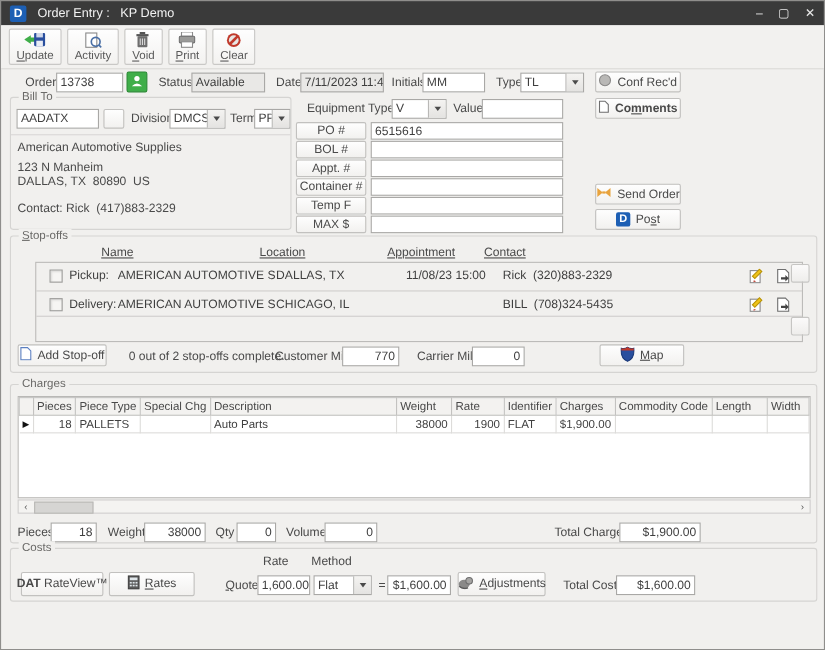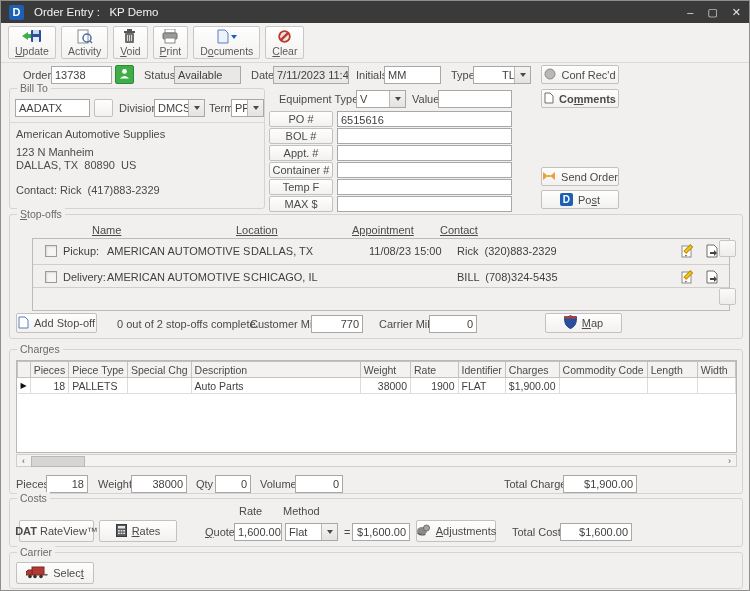--- a/index.html
+++ b/index.html
@@ -104,29 +104,20 @@
           <svg width="16" height="15">
             <rect x="3" y="0" width="10" height="4" fill="#fff" stroke="#8a8a8a"></rect>
             <rect x="1" y="4" width="14" height="6" rx="1" fill="#9a9a98" stroke="#6e6e6e"></rect>
             <rect x="3" y="9" width="10" height="5" fill="#fff" stroke="#8a8a8a"></rect>
           </svg>
         </span>
       <span><u>P</u>rint</span>
     </div>
     <div class="tbtn">
       <span>
-          <svg width="22" height="15">
-            <path d="M2 1 h7 l3 3 v10 h-10 z" fill="#eef2fa" stroke="#5b7fc0"></path>
-            <polygon points="15,6 21,6 18,10" fill="#1d5fb4"></polygon>
-          </svg>
-        </span>
-      <span>D<u>o</u>cuments</span>
-    </div>
-    <div class="tbtn">
-      <span>
           <svg width="15" height="15">
             <circle cx="7.5" cy="7.5" r="6.2" fill="#c0392b"></circle>
             <circle cx="7.5" cy="7.5" r="4.4" fill="#e8e6e4"></circle>
             <rect x="2.6" y="6.3" width="9.8" height="2.4" fill="#c0392b" transform="rotate(-45 7.5 7.5)"></rect>
           </svg>
         </span>
       <span><u>C</u>lear</span>
     </div>
   </div>
 
@@ -138,21 +129,21 @@
           <path d="M0.8 10.5 q4.7 -5.2 9.4 0 z" fill="#fff"></path>
         </svg></span>
   </div>
   <div class="lbl" style="left:143px;top:68px;">Status</div>
   <div class="inp ro" style="left:173px;top:65px;width:67px;">Available</div>
   <div class="lbl" style="left:250px;top:68px;">Date</div>
   <div class="inp ro" style="left:272px;top:65px;width:76px;">7/11/2023 11:48</div>
   <div class="lbl" style="left:355px;top:68px;">Initials</div>
   <div class="inp" style="left:383px;top:65px;width:57px;">MM</div>
   <div class="lbl" style="left:450px;top:68px;">Type</div>
-  <div class="dd" style="left:472px;top:65px;width:58px;padding-left:25px;">
+  <div class="dd" style="left:472px;top:65px;width:58px;">
     <span class="val">TL</span>
     <span class="arr">
         <span class="tri"></span>
       </span>
   </div>
 
   <div class="btn" style="left:540px;top:64px;width:78px;height:19px;">
     <span><svg width="12" height="12">
           <circle cx="6" cy="6" r="5" fill="#b9b8b6" stroke="#8a8988"></circle>
         </svg></span>
@@ -417,28 +408,14 @@
             <ellipse cx="6" cy="7" rx="5" ry="4" fill="#8a8988"></ellipse>
             <circle cx="10.5" cy="4" r="3" fill="#a5a4a2" stroke="#6e6e6e"></circle>
             <path d="M1.5 9 q3 3 8 1.5" fill="none" stroke="#5a5a5a" stroke-width="1.2"></path>
           </svg></span>
       <span><u>A</u>djustments</span>
     </div>
     <div class="lbl" style="left:502px;top:27px;">Total Costs</div>
     <div class="inp rt" style="left:550px;top:24px;width:72px;">$1,600.00</div>
   </div>
 
-  <div class="group" style="left:8px;top:551px;width:734px;height:37px;">
-    <span class="cap">Carrier</span>
-    <div class="btn" style="left:6px;top:9px;width:78px;height:22px;">
-      <span><svg width="22" height="13">
-            <rect x="6" y="1" width="12" height="8" fill="#b23a35" stroke="#7e2622"></rect>
-            <path d="M2 4 h4 v5 h-6 v-3 z" fill="#b23a35" stroke="#7e2622"></path>
-            <circle cx="4" cy="10.5" r="1.8" fill="#333"></circle>
-            <circle cx="9" cy="10.5" r="1.8" fill="#333"></circle>
-            <circle cx="15" cy="10.5" r="1.8" fill="#333"></circle>
-            <rect x="18.5" y="8" width="3" height="1.5" fill="#555"></rect>
-          </svg></span>
-      <span>Selec<u>t</u></span>
-    </div>
-  </div>
 
 </div>
 
 </body></html>

